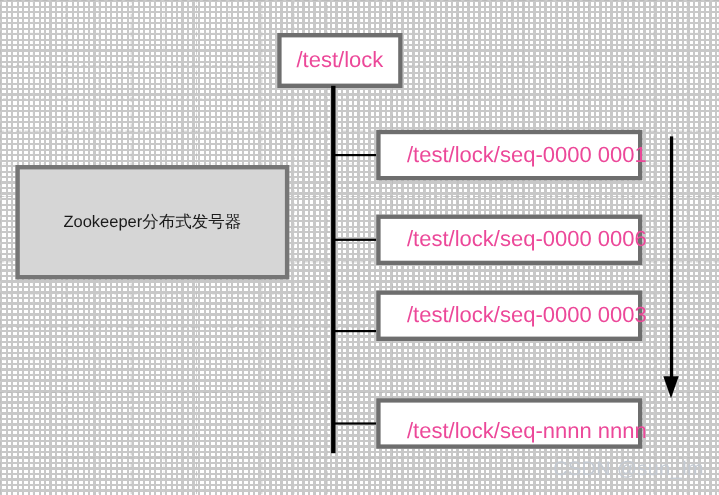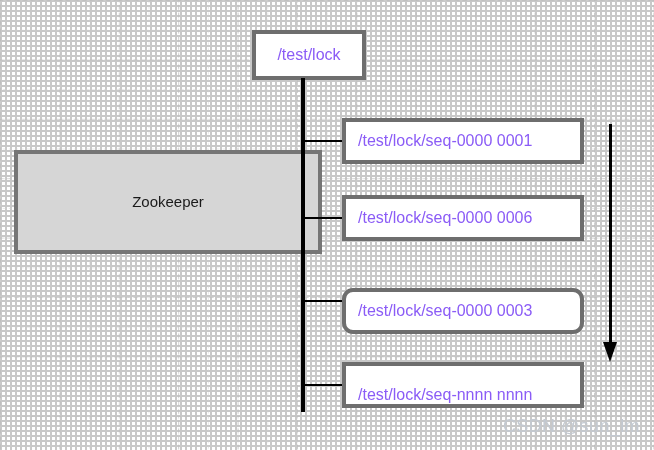--- a/index.html
+++ b/index.html
@@ -32,54 +32,54 @@
     height: 450px;
     pointer-events: none;
   }
   .node-box {
     position: absolute;
     box-sizing: border-box;
     background: #ffffff;
     border: 4px solid #6e6e6e;
     display: flex;
     align-items: center;
-    color: #8b5cf6;
-    font-size: 16px;
+    color: #ec4899;
+    font-size: 20px;
     white-space: nowrap;
   }
-  .node-box .label { padding-left: 12px; }
+  .node-box .label { padding-left: 24px; }
   #root-box {
     left: 252px;
     top: 30px;
     width: 114px;
     height: 50px;
     justify-content: center;
   }
   #root-box .label { padding-left: 0; }
   #zk-box {
     position: absolute;
     box-sizing: border-box;
     left: 14px;
     top: 150px;
-    width: 308px;
+    width: 249px;
     height: 104px;
     background: #d6d6d6;
     border: 4px solid #767676;
     display: flex;
     flex-direction: row;
     align-items: center;
     justify-content: center;
     color: #1a1a1a;
     font-size: 15px;
     line-height: 1.45;
     text-align: center;
   }
   .seq-1 { left: 342px; top: 118px; width: 242px; height: 46px; }
   .seq-2 { left: 342px; top: 195px; width: 242px; height: 46px; }
-  .seq-3 { left: 342px; top: 288px; width: 242px; height: 46px; border-radius: 11px; }
+  .seq-3 { left: 342px; top: 264px; width: 242px; height: 46px; }
   .seq-4 { left: 342px; top: 362px; width: 242px; height: 46px; align-items: flex-end; }
   .trunk {
     position: absolute;
     left: 301px;
     top: 78px;
     width: 4px;
     height: 334px;
     background: #000000;
   }
   .connector {
@@ -138,20 +138,21 @@
     </defs>
     <rect width="654" height="450" fill="url(#biggrid)"></rect>
   </svg>
 
   <div class="node-box" id="root-box">
     <span class="label">/test/lock</span>
   </div>
 
   <div id="zk-box">
     <span>Zookeeper</span>
+    <span>分布式发号器</span>
   </div>
 
   <div class="trunk"></div>
 
   <div class="connector c1"></div>
   <div class="connector c2"></div>
   <div class="connector c3"></div>
   <div class="connector c4"></div>
 
   <div class="node-box seq-1">

